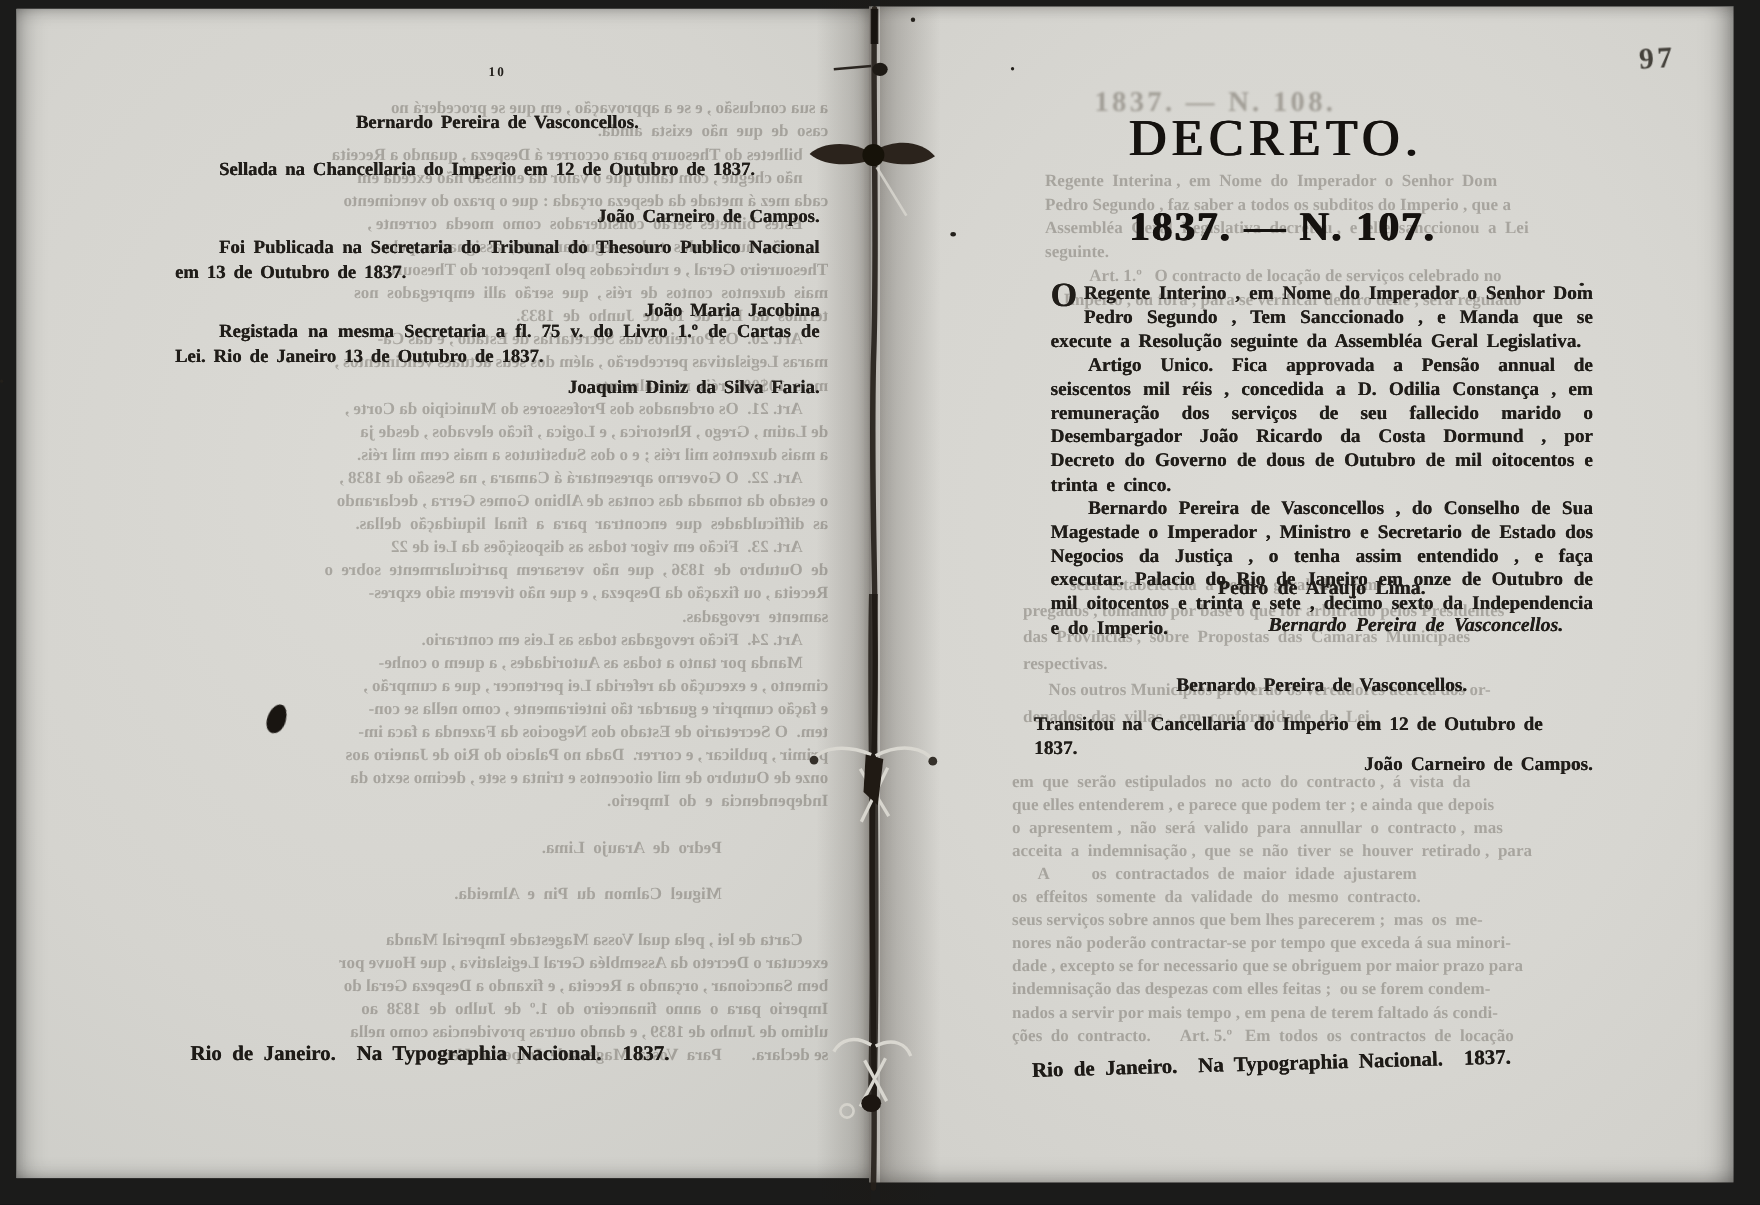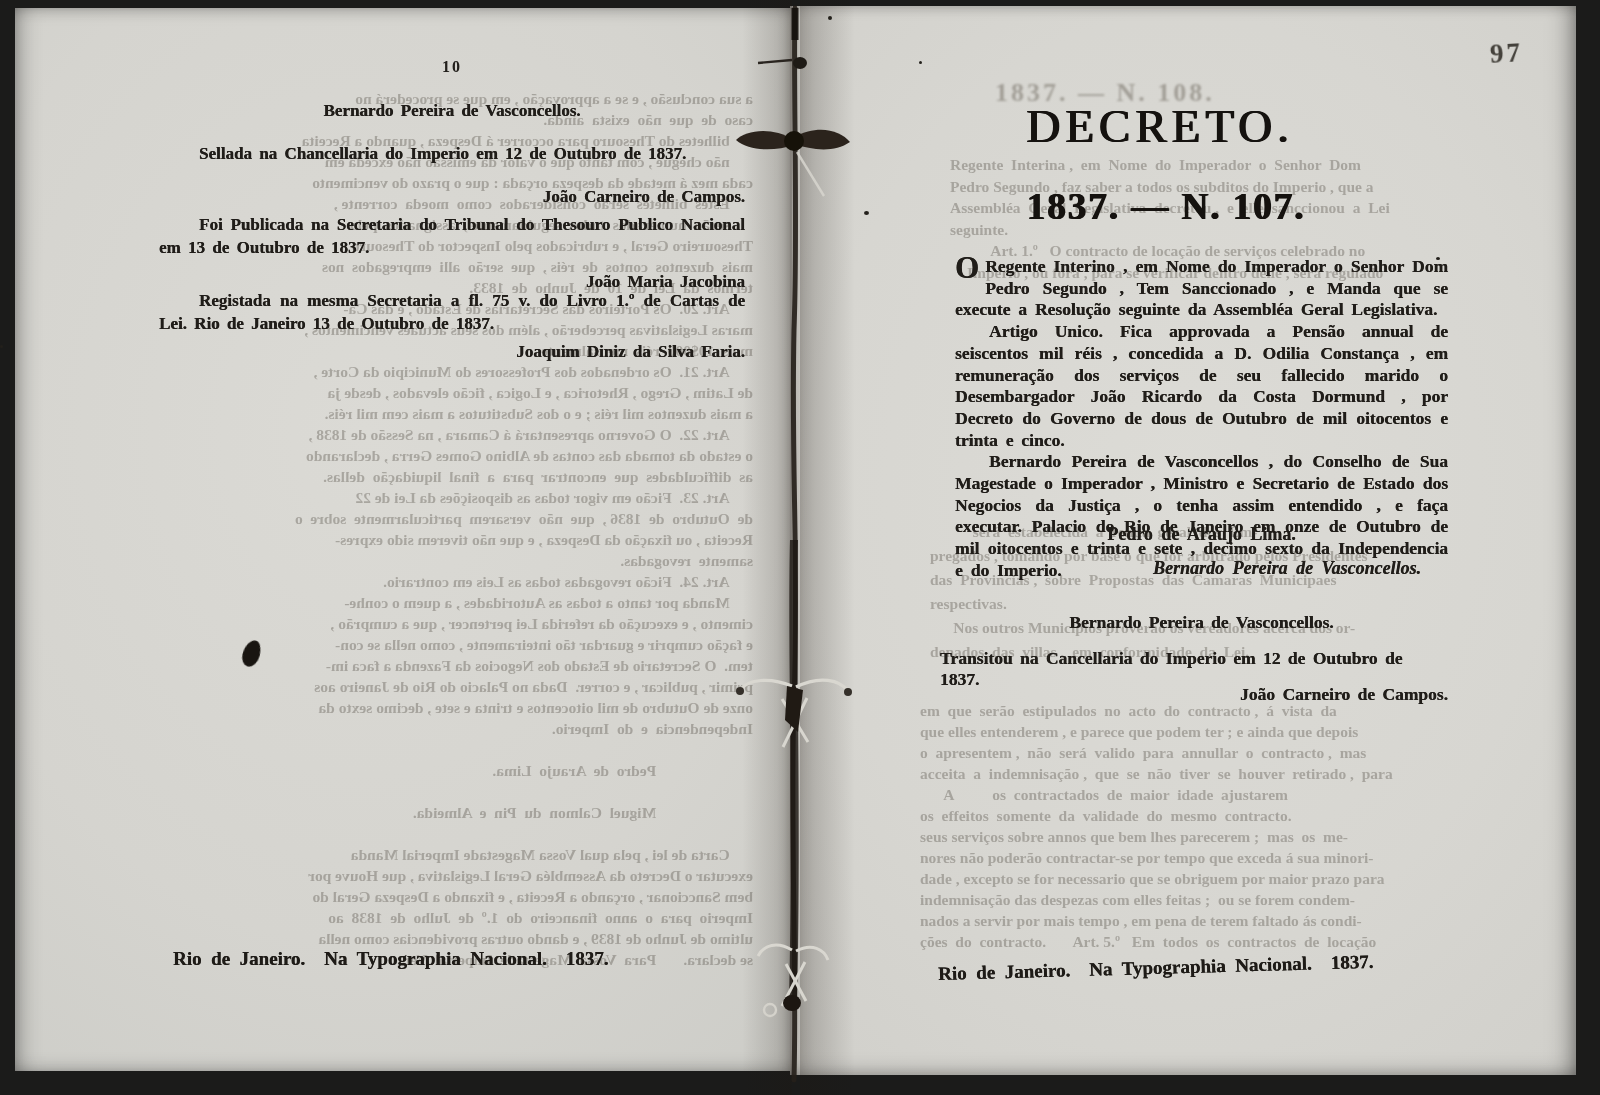--- a/index.html
+++ b/index.html
@@ -24,21 +24,21 @@
   #lp-entries .line.center{text-align:center;}
   #lp-entries .line.right{text-align:right;}
   #lp-entries .line.para{text-align:justify;text-indent:40px;}
   #lp-entries .line:nth-child(1){top:92px;}
   #lp-entries .line:nth-child(2){top:135px;text-indent:40px;}
   #lp-entries .line:nth-child(3){top:178px;}
   #lp-entries .line:nth-child(4){top:206px;}
   #lp-entries .line:nth-child(5){top:263px;}
   #lp-entries .line:nth-child(6){top:282px;}
   #lp-entries .line:nth-child(7){top:333px;}
-  #lp-pagenum{left:144px;top:50px;width:586px;text-align:center;font-weight:bold;font-size:16px;
+  #lp-pagenum{left:144px;top:50px;width:586px;text-align:center;font-weight:bold;font-size:12px;
      letter-spacing:2px;color:#23201c;}
   .imprint{font-weight:bold;font-size:19px;white-space:pre;color:#1e1b17;
      text-shadow:.35px 0 currentColor;}
   #lp-imprint{left:158px;top:940px;width:360px;text-align:center;}
   #rp-imprint{left:148px;top:952px;width:360px;text-align:center;transform:rotate(-1.6deg);}
   
   .ghost{color:rgba(72,68,60,.34);filter:blur(.55px);font-weight:bold;}
   #lp-ghost{left:118px;top:80px;width:620px;transform:scaleX(-1);}
   #lp-ghost .line{font-size:15.5px;line-height:21px;white-space:pre-wrap;}
   .rp-ghost .line{font-size:15.5px;white-space:pre-wrap;}

